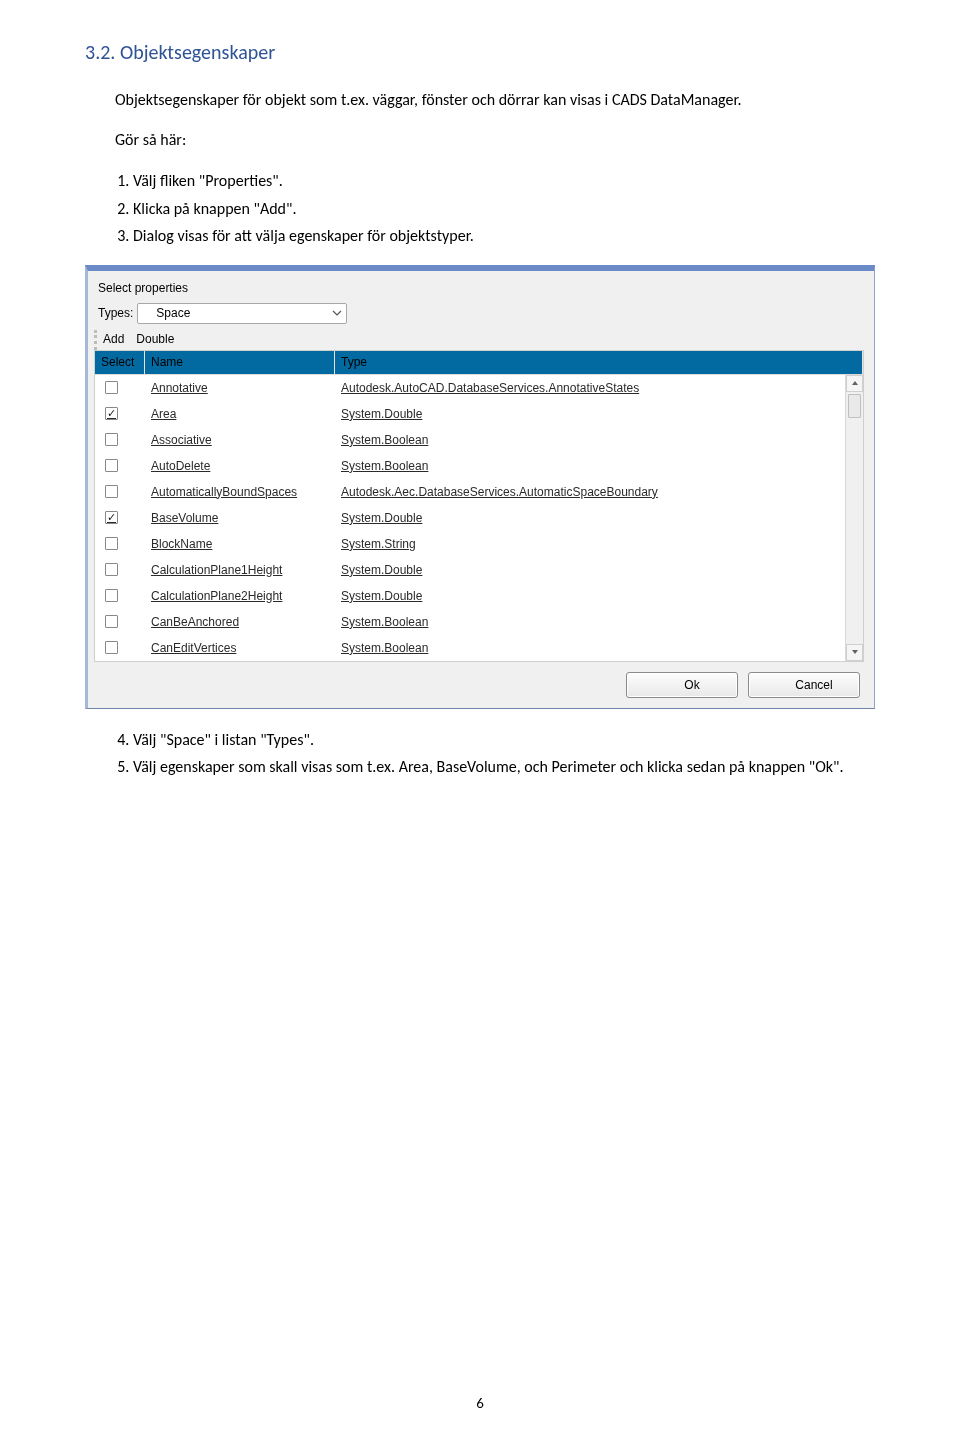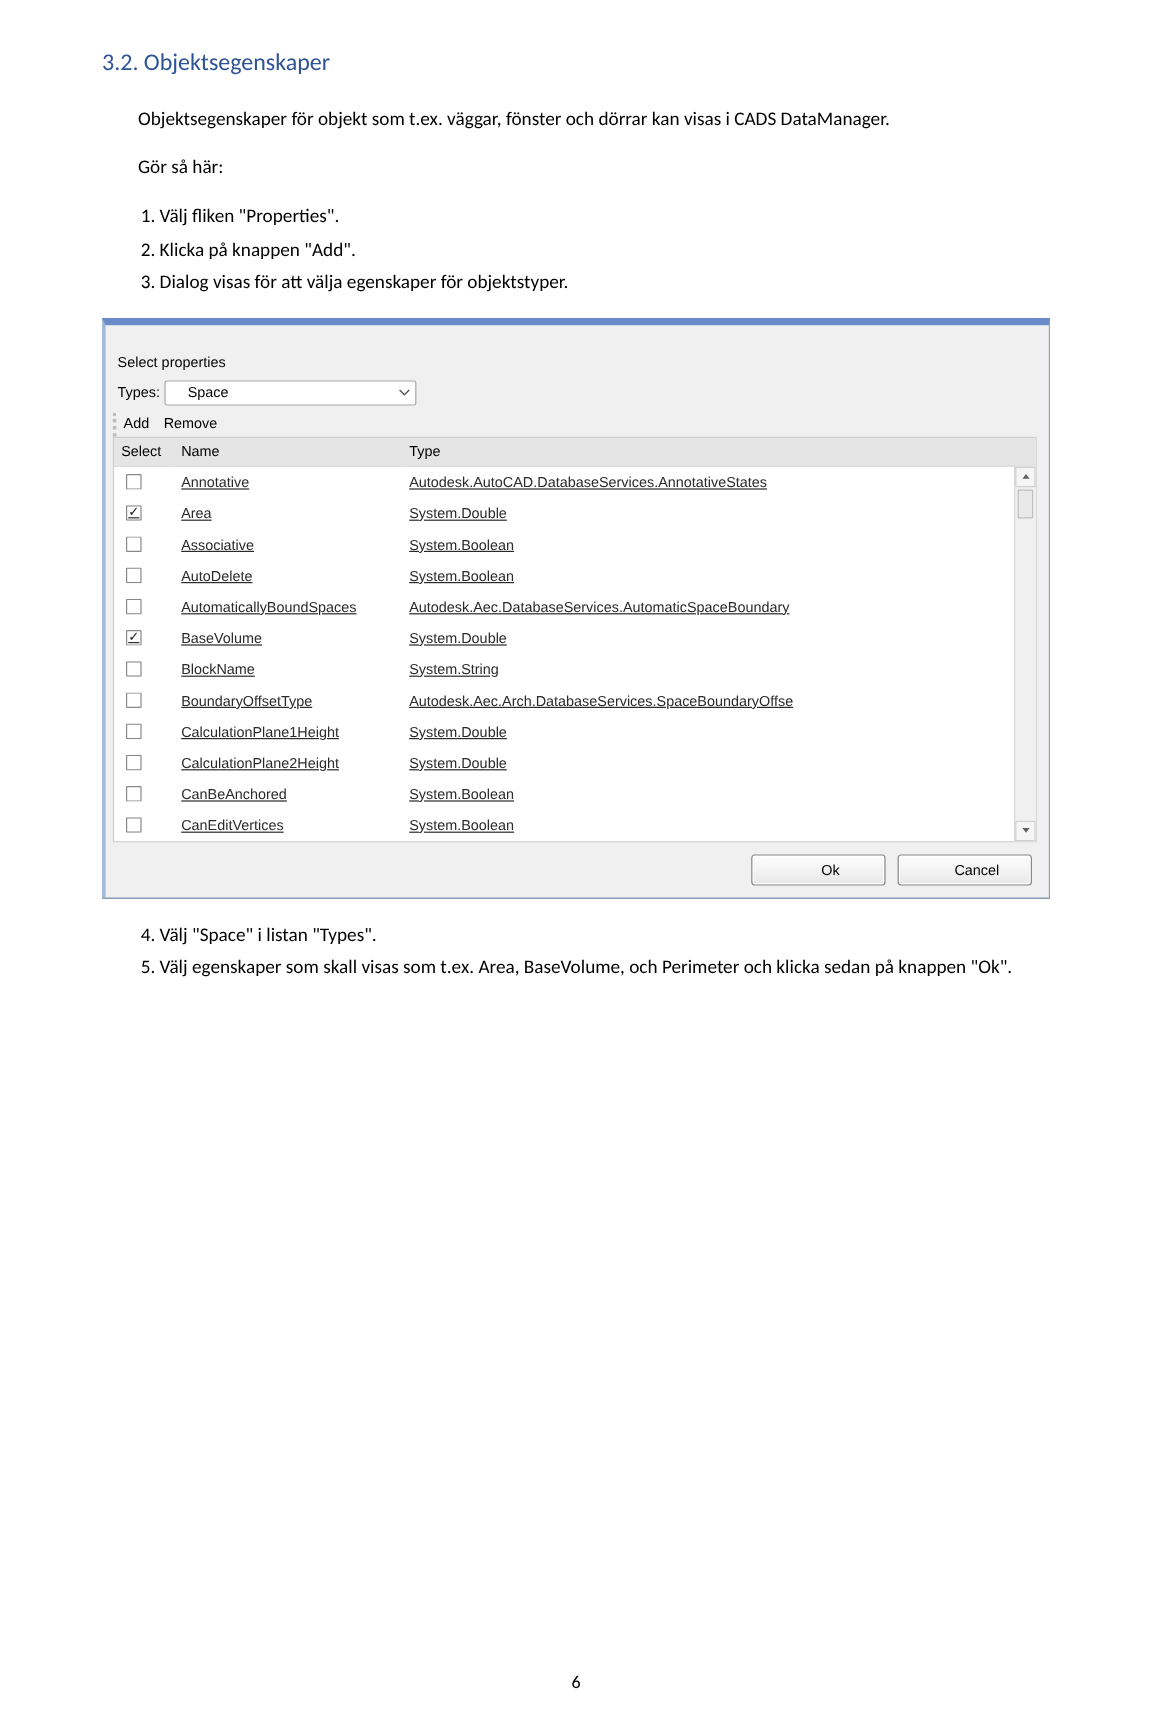--- a/index.html
+++ b/index.html
@@ -51,21 +51,21 @@
     background: #f0f0f0;
     font-family: "Segoe UI", Tahoma, sans-serif;
     font-size: 12px;
     color: #000;
     padding: 8px 10px 8px 6px;
     box-sizing: border-box;
   }
   .dialog-title {
     font-size: 12px;
     color: #000;
-    margin: 16px 0 8px 4px;
+    margin: 2px 0 8px 4px;
   }
   .types-row {
     display: flex;
     align-items: center;
     gap: 4px;
     margin: 0 0 6px 4px;
   }
   .types-label {
     font-size: 12px;
   }
@@ -96,21 +96,21 @@
   }
   .tbl-wrap {
     position: relative;
     border: 1px solid #cfcfcf;
     background: #fff;
     margin: 0;
   }
   .tbl-head {
     display: grid;
     grid-template-columns: 50px 190px 1fr;
-    background: #e5e5e5;
+    background: #0369a1;
     border-bottom: 1px solid #dcdcdc;
     position: relative;
   }
   .tbl-head .th {
     padding: 4px 6px 5px 6px;
     font-size: 12px;
     border-right: 1px solid #e3e3e3;
     text-align: left;
     color: #000;
   }
@@ -243,21 +243,21 @@
           <span class="combo-arrow">
             <svg width="10" height="10" viewBox="0 0 10 10">
                 <path d="M1 3 L5 7 L9 3" stroke="#555" stroke-width="1.2" fill="none"></path>
               </svg>
           </span>
         </div>
       </div>
 
       <div class="toolbar">
         <span class="toolbar-btn">Add</span>
-        <span class="toolbar-btn">Remove</span>
+        <span class="toolbar-btn">Double</span>
       </div>
 
       <div class="tbl-wrap">
         <div class="tbl-head">
           <div class="th">Select</div>
           <div class="th">Name</div>
           <div class="th th-type">Type</div>
         </div>
         <div class="tbl-body" id="tbl-body">
 
@@ -307,27 +307,20 @@
               <div class="cell sel">
                 <span class="chk"></span>
               </div>
               <div class="cell">BlockName</div>
               <div class="cell">System.String</div>
             </div>
             <div class="row">
               <div class="cell sel">
                 <span class="chk"></span>
               </div>
-              <div class="cell">BoundaryOffsetType</div>
-              <div class="cell">Autodesk.Aec.Arch.DatabaseServices.SpaceBoundaryOffse</div>
-            </div>
-            <div class="row">
-              <div class="cell sel">
-                <span class="chk"></span>
-              </div>
               <div class="cell">CalculationPlane1Height</div>
               <div class="cell">System.Double</div>
             </div>
             <div class="row">
               <div class="cell sel">
                 <span class="chk"></span>
               </div>
               <div class="cell">CalculationPlane2Height</div>
               <div class="cell">System.Double</div>
             </div>

